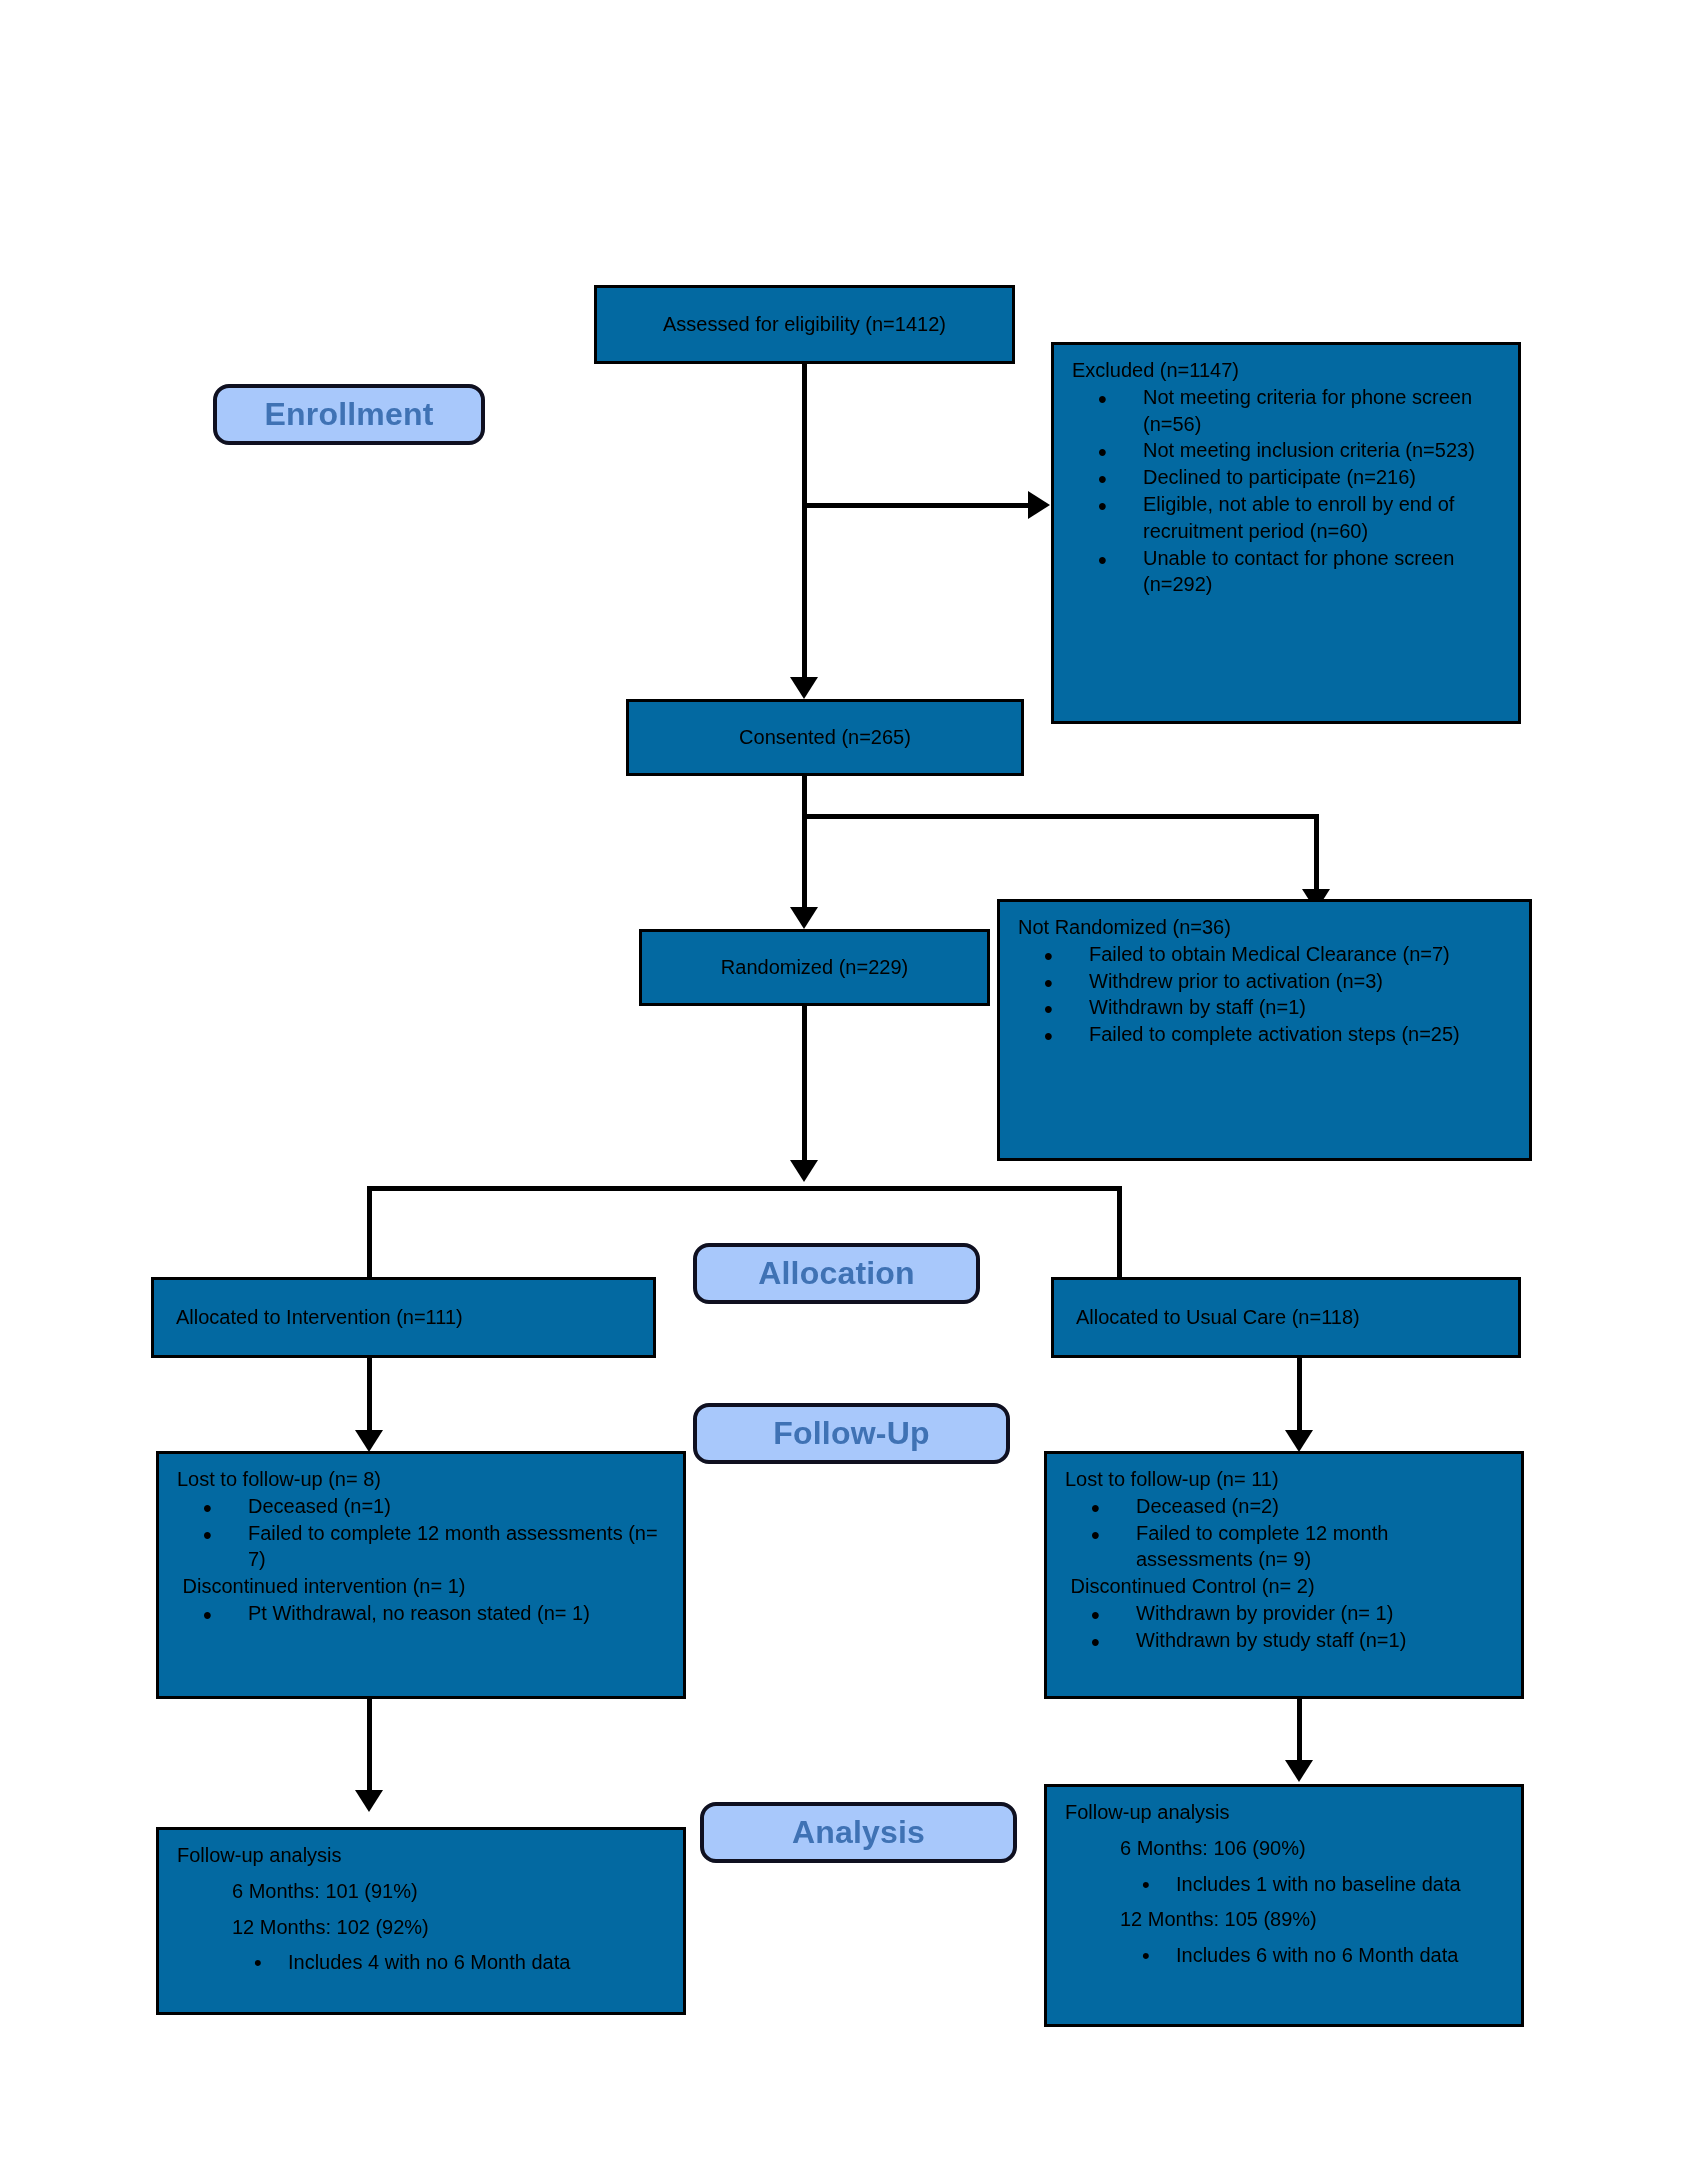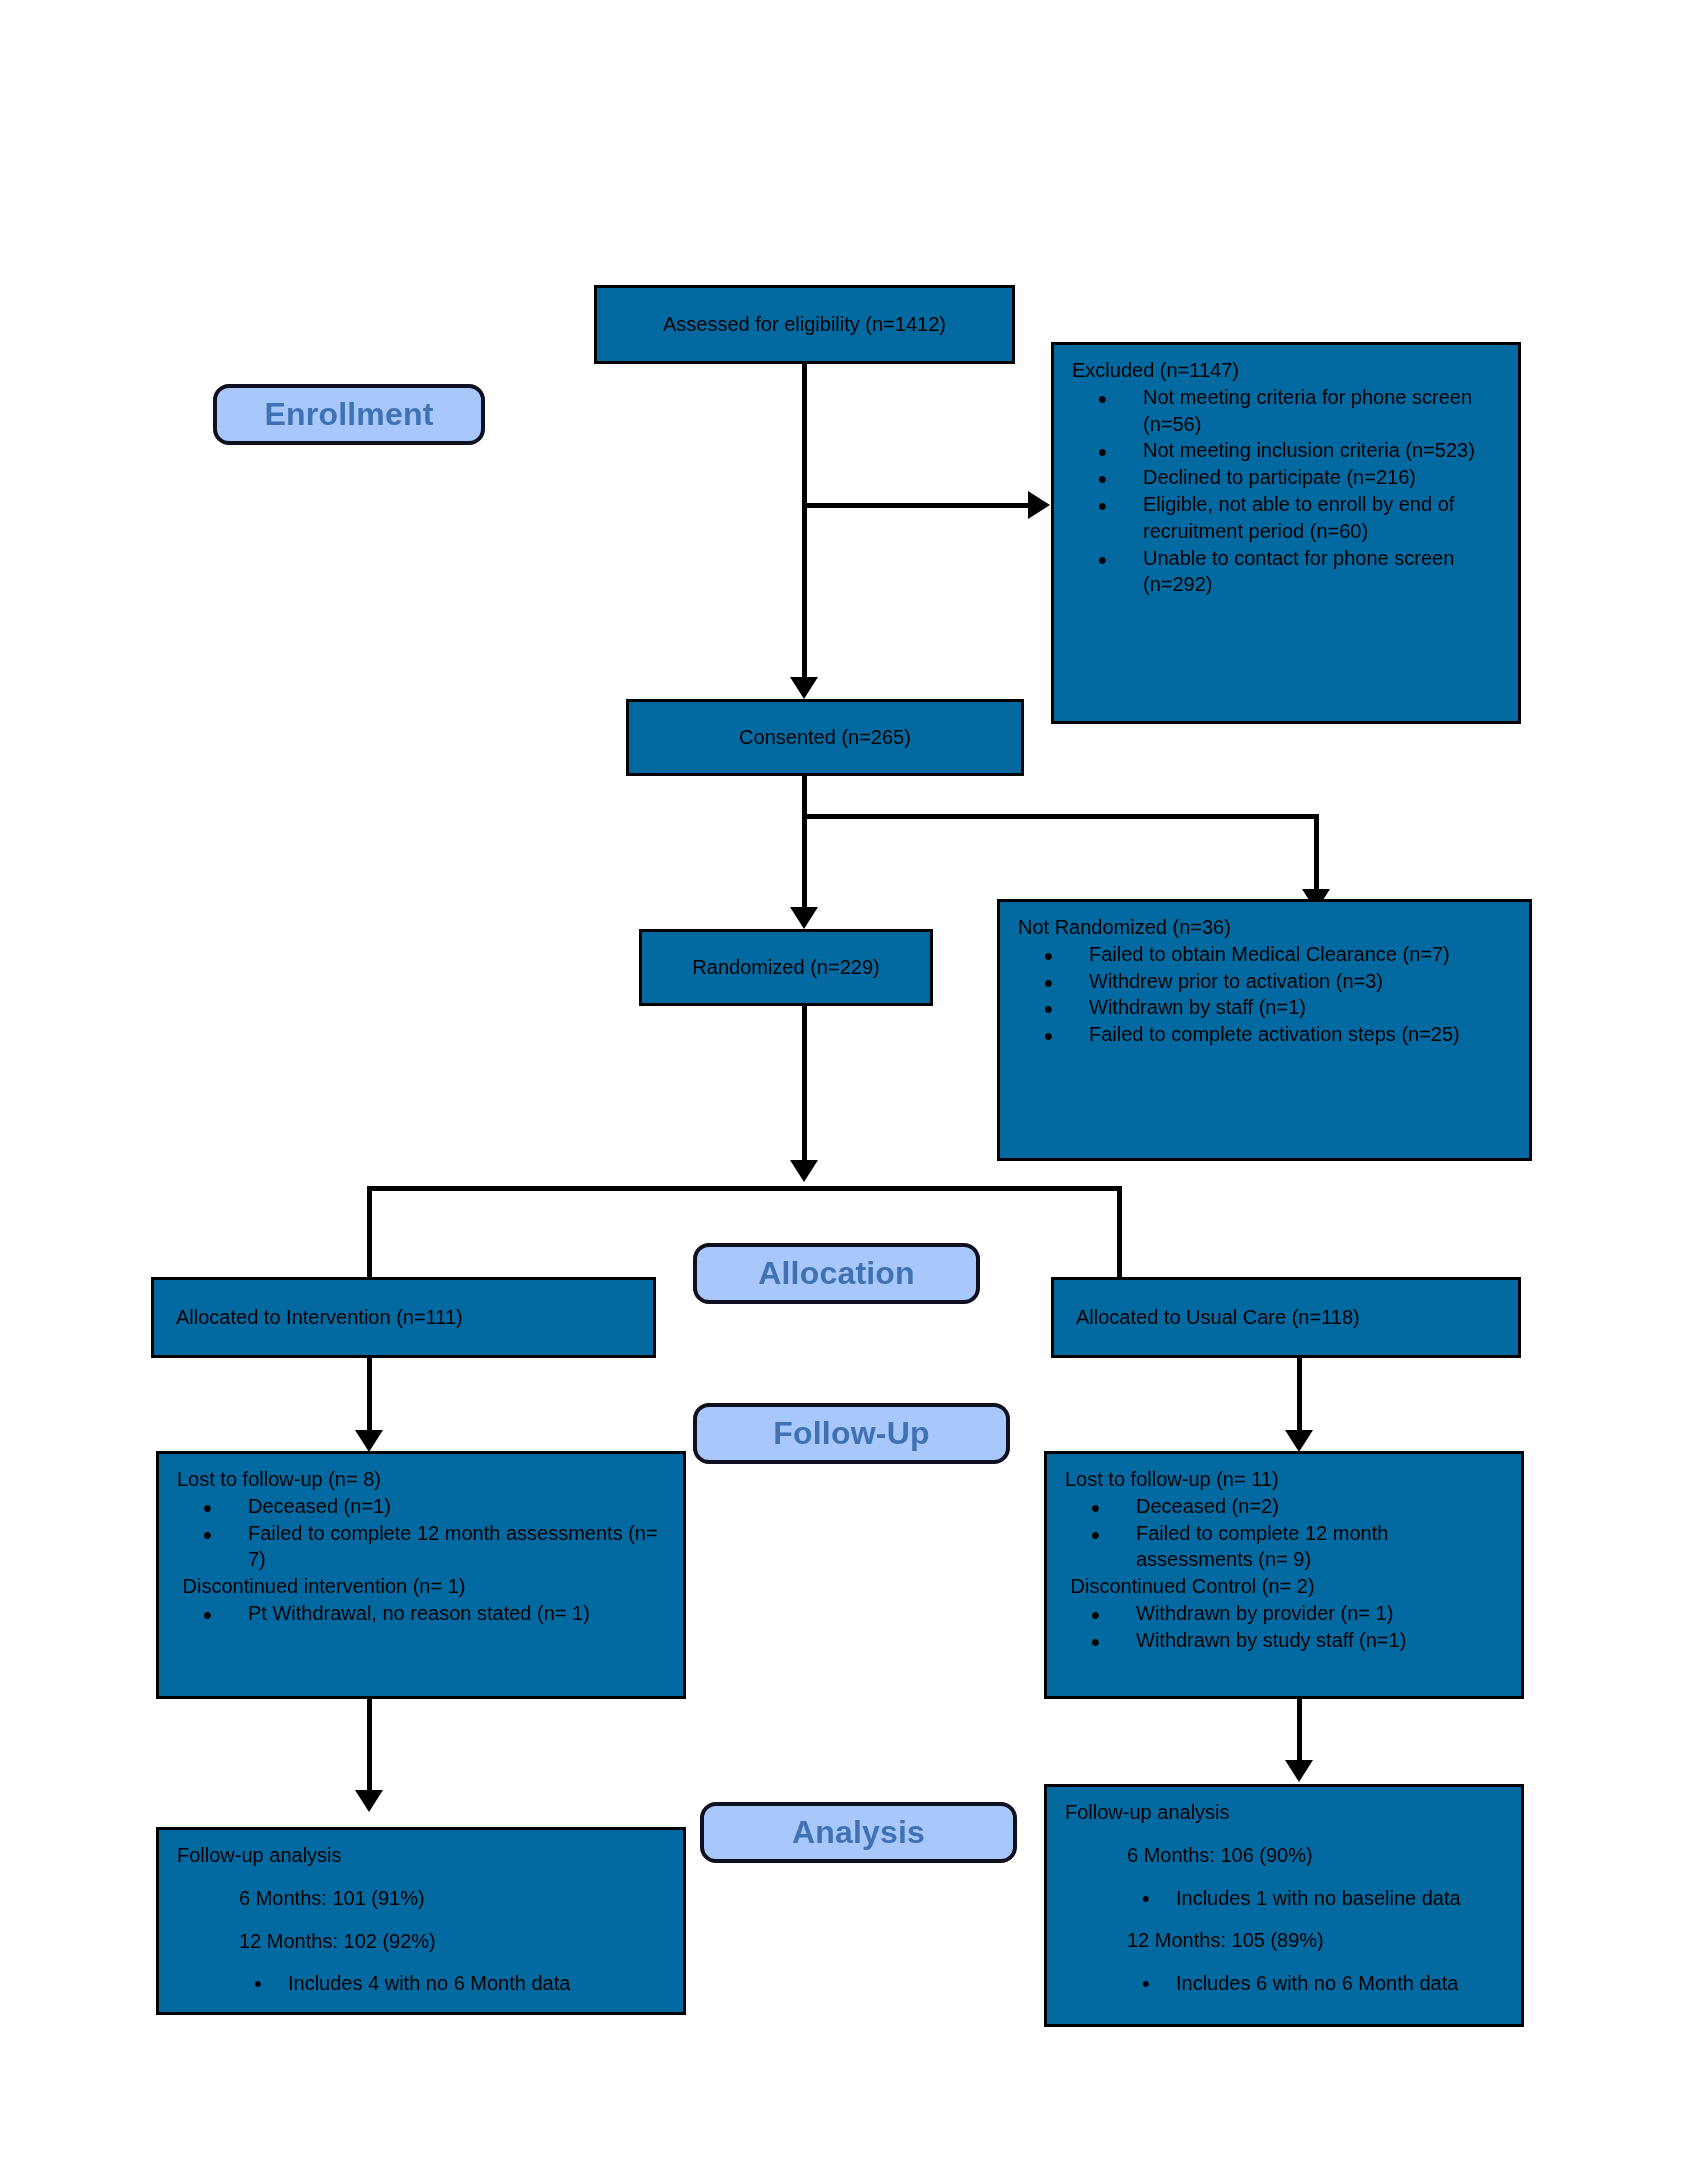--- a/index.html
+++ b/index.html
@@ -78,21 +78,21 @@
     font-size: 25px;
   }
   ul.bl.deep > li {
     padding-left: 111px;
   }
   ul.bl.deep > li::before {
     left: 77px;
     font-size: 22px;
   }
   .sub {
-    margin: 16px;
+    margin: 9px;
     padding-left: 46px;
   }
 
   
   .vline {
     position: absolute;
     width: 5px;
     background: #000000;
   }
   .hline {
@@ -153,21 +153,21 @@
   </div>
 
   <div class="vline" style="left:802px; top:776px; height:136px;"></div>
 
   <div class="hline" style="left:802px; top:814px; width:517px;"></div>
   <div class="vline" style="left:1314px; top:814px; height:81px;"></div>
   <div class="arrow-d" style="left:1302px; top:889px;"></div>
 
   <div class="arrow-d" style="left:790px; top:907px;"></div>
 
-  <div class="fbox center" style="left:639px; top:929px; width:294px; height:77px;">
+  <div class="fbox center" style="left:639px; top:929px; width:351px; height:77px;">
     <span>Randomized (n=229)</span>
   </div>
 
   <div class="fbox pad" style="left:997px; top:899px; width:535px; height:262px;">
     <p class="lead">Not Randomized (n=36)</p>
     <ul class="bl">
       <li> Failed to obtain Medical Clearance (n=7)</li>
       <li>Withdrew prior to activation (n=3)</li>
       <li>Withdrawn by staff (n=1)</li>
       <li>Failed to complete activation steps (n=25)</li>

